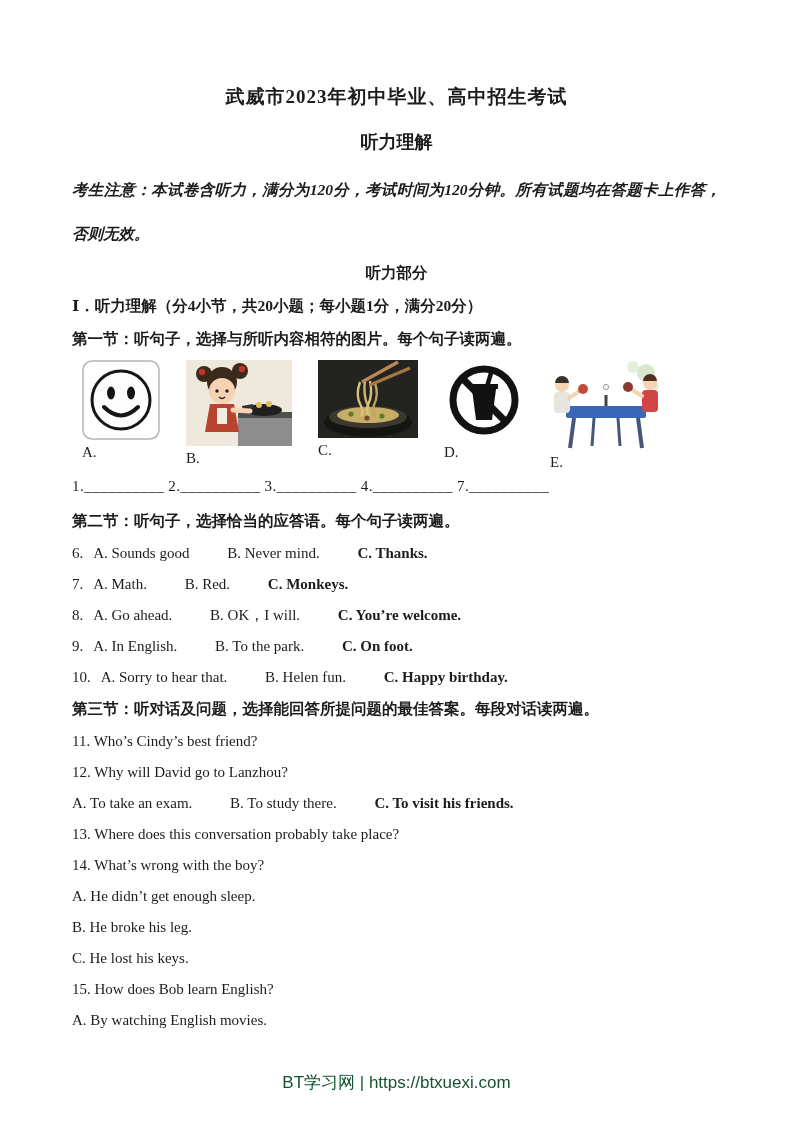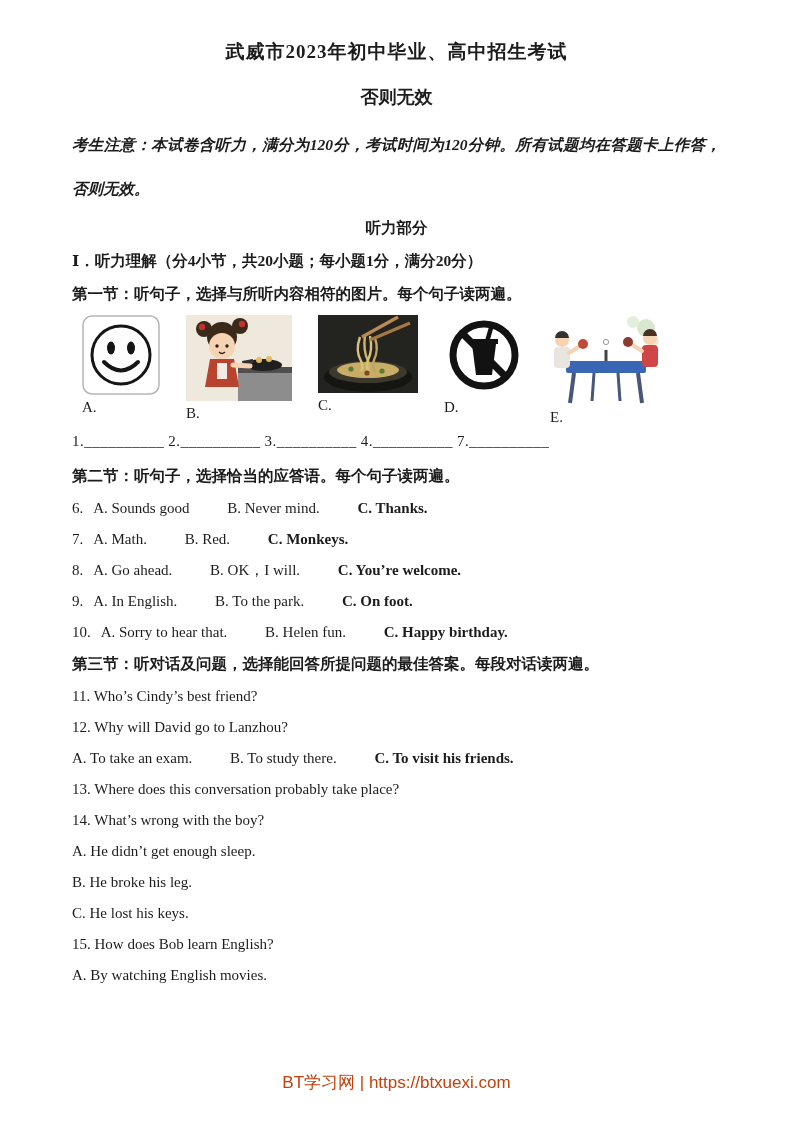--- a/index.html
+++ b/index.html
@@ -5,21 +5,21 @@
   * { margin: 0; padding: 0; box-sizing: border-box; }
   html, body { background: #ffffff; }
   body {
     width: 793px; height: 1122px;
     font-family: "Liberation Serif", "DejaVu Serif", serif;
     color: #1c1c1c;
   }
   .page {
     position: relative;
     width: 793px; height: 1122px;
-    padding: 39px 72px 0 72px;
+    padding: 84px 72px 0 72px;
     background: #ffffff;
     overflow: hidden;
   }
   .title {
     text-align: center; font-size: 19px; font-weight: bold;
     letter-spacing: 1px; margin-bottom: 20px;
   }
   .subtitle {
     text-align: center; font-size: 18px; font-weight: bold;
     margin-bottom: 14px;
@@ -52,30 +52,30 @@
     display: flex; gap: 4px;
     font-size: 15px; line-height: 22px;
     margin: 4px 0 12px 0;
     letter-spacing: 0.5px;
   }
 
   .footer {
     position: absolute; left: 0; right: 0; bottom: 28px;
     text-align: center;
     font-family: "Liberation Sans", "DejaVu Sans", sans-serif;
-    font-size: 17px; color: #c2410c;
+    font-size: 17px; color: #14532d;
   }
 </style>
 </head>
 <body>
 
 <div class="page">
 
   <div class="title">武威市2023年初中毕业、高中招生考试</div>
-  <div class="subtitle">否则无效</div>
+  <div class="subtitle">听力理解</div>
 
   <p class="notice">考生注意：本试卷含听力，满分为120分，考试时间为120分钟。所有试题均在答题卡上作答，否则无效。</p>
 
   <div class="h-line h-center">听力部分</div>
 
   <div class="h-line">Ⅰ．听力理解（分4小节，共20小题；每小题1分，满分20分）</div>
 
   <div class="h-line">第一节：听句子，选择与所听内容相符的图片。每个句子读两遍。</div>
 
   <div class="pic-row">

